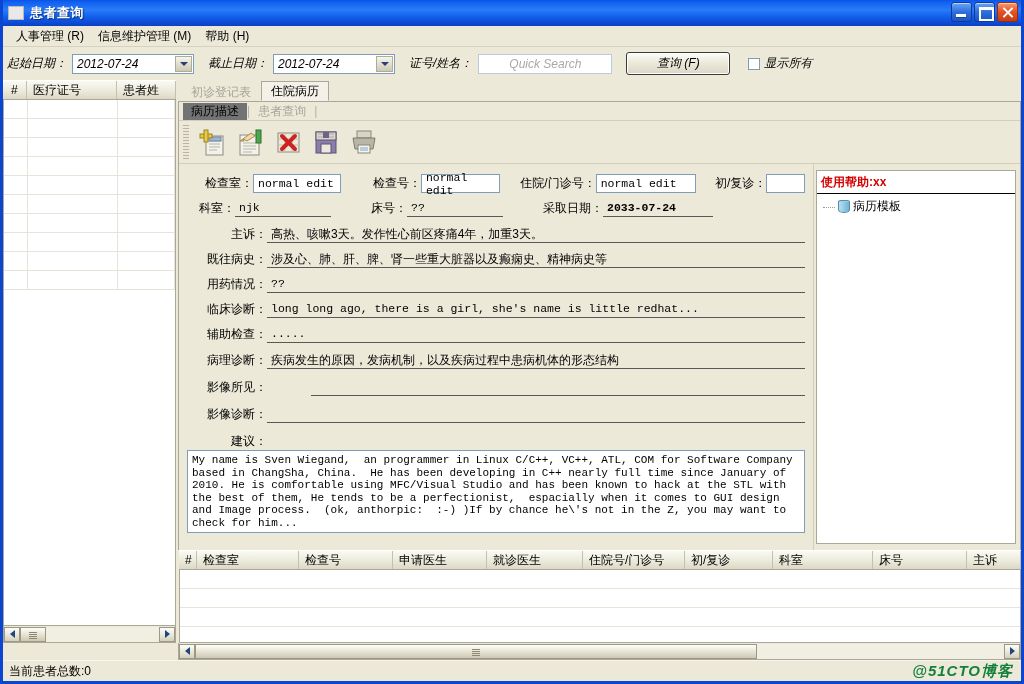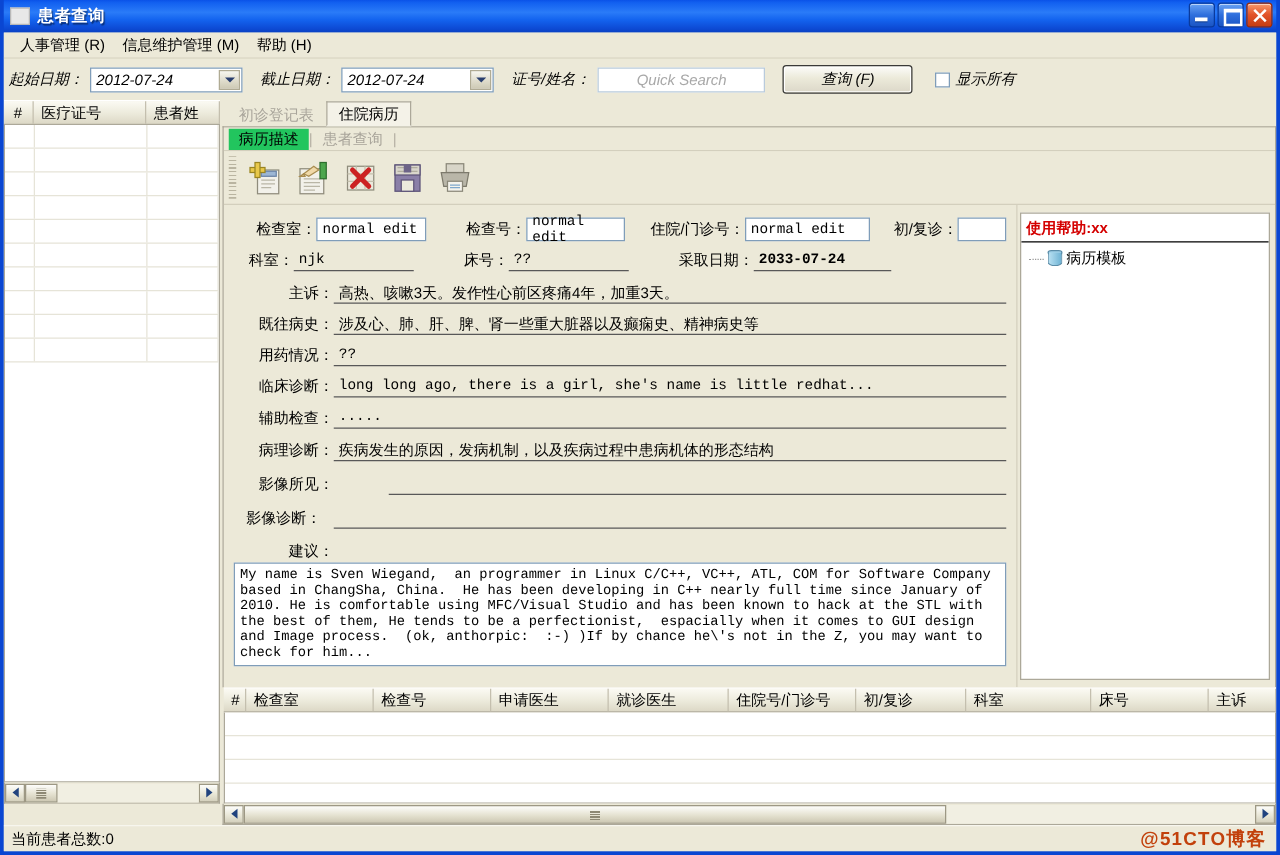--- a/index.html
+++ b/index.html
@@ -172,22 +172,23 @@
     background: repeating-linear-gradient(0deg,#8d8874 0 1px, transparent 1px 2px);
   }
 
   #statusbar {
     height: 21px; min-height:21px; background:#ece9d8;
     display:flex; align-items:center; padding-left:6px;
     font-size:12px; position:relative; border-top:1px solid #f7f6ee;
   }
   #watermark {
     position:absolute; right: 8px; top: 1px;
-    font-size: 15px; color: #c2410c; font-weight:bold;
+    font-size: 15px; color: #15803d; font-weight:bold;
     letter-spacing:1px;
+    font-style:italic;
   }
 
   
   #rightside { flex:1; display:flex; flex-direction:column; overflow:hidden; padding-left:1px;}
 
   .tabstrip { display:flex; align-items:flex-end; height:21px; min-height:21px; padding-left:3px;}
   .tab {
     height: 19px; padding: 0 9px; font-size:12px;
     display:flex; align-items:center; cursor:pointer;
     background: #ece9d8; color:#a8a49a;
@@ -203,21 +204,21 @@
   #tabpanel {
     flex:1; display:flex; flex-direction:column;
     background:#ece9d8; border:1px solid #aca899; border-bottom:none;
     margin-right:0px; overflow:hidden;
   }
   .subtabstrip {
     display:flex; align-items:center; height:19px; min-height:19px;
     padding-left:4px; background:#ece9d8; border-bottom:1px solid #d3cfbd;
   }
   .subtab { font-size:12px; padding:0 8px; cursor:pointer; color:#a8a49a;}
-  .subtab.active { color:#000; background:#22c55e;text-align:right; }
+  .subtab.active { color:#000; background:#737373;text-align:right; }
   .vsep { color:#b5b1a4; }
 
   
   #toolbar {
     height: 43px; min-height:43px; display:flex; align-items:center;
     background:#ece9d8; border-bottom:1px solid #d3cfbd;
     padding-left:4px; gap:4px;
   }
   #tb-grip {
     width:6px; height:34px; margin-right:2px;
@@ -559,21 +560,21 @@
                 <span class="flabel" style="width:80px;">病理诊断：</span>
                 <div class="uline" style="flex:1;">疾病发生的原因，发病机制，以及疾病过程中患病机体的形态结构</div>
               </div>
 
               <div class="frow" style="margin-top:9px;gap:44px;">
                 <span class="flabel" style="width:80px;">影像所见：</span>
                 <div class="uline" style="flex:1;"></div>
               </div>
 
               <div class="frow" style="margin-top:9px;">
-                <span class="flabel" style="width:80px;text-align:center;">影像诊断：</span>
+                <span class="flabel" style="width:80px;">影像诊断：</span>
                 <div class="uline" style="flex:1;"></div>
               </div>
 
               <div class="frow" style="margin-top:7px;align-items:flex-start;flex-direction:column;">
                 <span class="flabel" style="width:80px;padding-top:3px;">建议：</span>
                 <div class="bigbox" style="flex:1;height:82px;">My name is Sven Wiegand,  an programmer in Linux C/C++, VC++, ATL, COM for Software Company based in ChangSha, China.  He has been developing in C++ nearly full time since January of 2010. He is comfortable using MFC/Visual Studio and has been known to hack at the STL with the best of them, He tends to be a perfectionist,  espacially when it comes to GUI design and Image process.  (ok, anthorpic:  :-) )If by chance he\'s not in the Z, you may want to check for him...</div>
               </div>
 
             </div>
 

